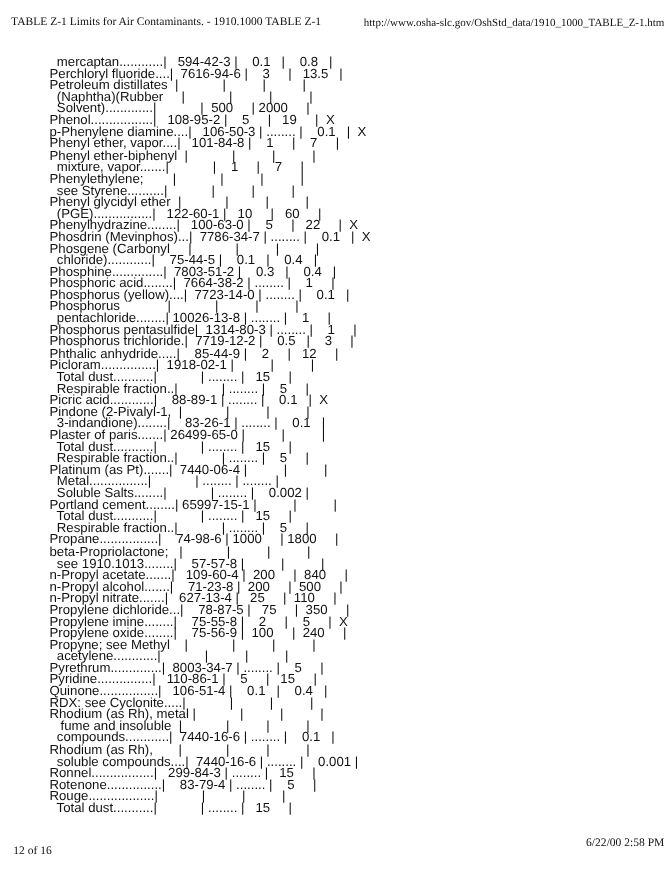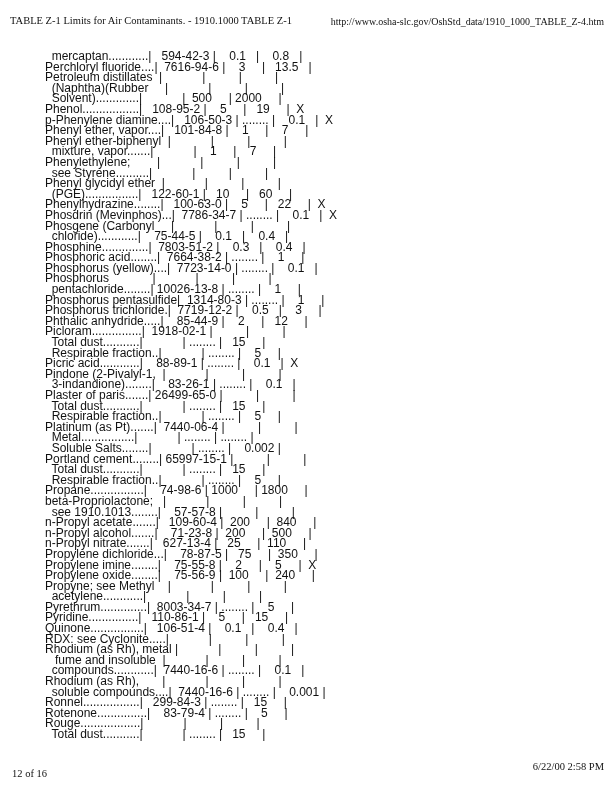--- a/index.html
+++ b/index.html
@@ -19,19 +19,19 @@
   }
   .trow { white-space:pre; height:10.6px; }
   .ftr-left  { position:absolute; left:12px; top:768px; font-size:10.5px; white-space:nowrap;text-align:right; }
   .ftr-right { position:absolute; right:7px; top:761px; font-size:10.5px; white-space:nowrap; }
 </style>
 </head>
 <body>
 
 <div class="hdr-left">TABLE Z-1 Limits for Air Contaminants. - 1910.1000 TABLE Z-1</div>
 
-<div class="hdr-right">http://www.osha-slc.gov/OshStd_data/1910_1000_TABLE_Z-4.htm</div>
+<div class="hdr-right">http://www.osha-slc.gov/OshStd_data/1910_1000_TABLE_Z-1.htm</div>
 
 <div id="table"><div class="trow">  mercaptan............|   594-42-3 |    0.1   |    0.8   |  </div><div class="trow">Perchloryl fluoride....|  7616-94-6 |    3     |   13.5   |  </div><div class="trow">Petroleum distillates  |            |          |          |  </div><div class="trow">  (Naphtha)(Rubber     |            |          |          |  </div><div class="trow">  Solvent).............|            |  500     | 2000     |  </div><div class="trow">Phenol.................|   108-95-2 |    5     |   19     |  X</div><div class="trow">p-Phenylene diamine....|   106-50-3 | ........ |    0.1   |  X</div><div class="trow">Phenyl ether, vapor....|   101-84-8 |    1     |    7     |  </div><div class="trow">Phenyl ether-biphenyl  |            |          |          |  </div><div class="trow">  mixture, vapor.......|            |    1     |    7     |  </div><div class="trow">Phenylethylene;        |            |          |          |  </div><div class="trow">  see Styrene..........|            |          |          |  </div><div class="trow">Phenyl glycidyl ether  |            |          |          |  </div><div class="trow">  (PGE)................|   122-60-1 |   10     |   60     |  </div><div class="trow">Phenylhydrazine........|   100-63-0 |    5     |   22     |  X</div><div class="trow">Phosdrin (Mevinphos)...|  7786-34-7 | ........ |    0.1   |  X</div><div class="trow">Phosgene (Carbonyl     |            |          |          |  </div><div class="trow">  chloride)............|    75-44-5 |    0.1   |    0.4   |  </div><div class="trow">Phosphine..............|  7803-51-2 |    0.3   |    0.4   |  </div><div class="trow">Phosphoric acid........|  7664-38-2 | ........ |    1     |  </div><div class="trow">Phosphorus (yellow)....|  7723-14-0 | ........ |    0.1   |  </div><div class="trow">Phosphorus             |            |          |          |  </div><div class="trow">  pentachloride........| 10026-13-8 | ........ |    1     |  </div><div class="trow">Phosphorus pentasulfide|  1314-80-3 | ........ |    1     |  </div><div class="trow">Phosphorus trichloride.|  7719-12-2 |    0.5   |    3     |  </div><div class="trow">Phthalic anhydride.....|    85-44-9 |    2     |   12     |  </div><div class="trow">Picloram...............|  1918-02-1 |          |          |  </div><div class="trow">  Total dust...........|            | ........ |   15     |  </div><div class="trow">  Respirable fraction..|            | ........ |    5     |  </div><div class="trow">Picric acid............|    88-89-1 | ........ |    0.1   |  X</div><div class="trow">Pindone (2-Pivalyl-1,  |            |          |          |  </div><div class="trow">  3-indandione)........|    83-26-1 | ........ |    0.1   |  </div><div class="trow">Plaster of paris.......| 26499-65-0 |          |          |  </div><div class="trow">  Total dust...........|            | ........ |   15     |  </div><div class="trow">  Respirable fraction..|            | ........ |    5     |  </div><div class="trow">Platinum (as Pt).......|  7440-06-4 |          |          |  </div><div class="trow">  Metal................|            | ........ | ........ |  </div><div class="trow">  Soluble Salts........|            | ........ |    0.002 |  </div><div class="trow">Portland cement........| 65997-15-1 |          |          |  </div><div class="trow">  Total dust...........|            | ........ |   15     |  </div><div class="trow">  Respirable fraction..|            | ........ |    5     |  </div><div class="trow">Propane................|    74-98-6 | 1000     | 1800     |  </div><div class="trow">beta-Propriolactone;   |            |          |          |  </div><div class="trow">  see 1910.1013........|    57-57-8 |          |          |  </div><div class="trow">n-Propyl acetate.......|   109-60-4 |  200     |  840     |  </div><div class="trow">n-Propyl alcohol.......|    71-23-8 |  200     |  500     |  </div><div class="trow">n-Propyl nitrate.......|   627-13-4 |   25     |  110     |  </div><div class="trow">Propylene dichloride...|    78-87-5 |   75     |  350     |  </div><div class="trow">Propylene imine........|    75-55-8 |    2     |    5     |  X</div><div class="trow">Propylene oxide........|    75-56-9 |  100     |  240     |  </div><div class="trow">Propyne; see Methyl    |            |          |          |  </div><div class="trow">  acetylene............|            |          |          |  </div><div class="trow">Pyrethrum..............|  8003-34-7 | ........ |    5     |  </div><div class="trow">Pyridine...............|   110-86-1 |    5     |   15     |  </div><div class="trow">Quinone................|   106-51-4 |    0.1   |    0.4   |  </div><div class="trow">RDX: see Cyclonite.....|            |          |          |  </div><div class="trow">Rhodium (as Rh), metal |            |          |          |  </div><div class="trow">   fume and insoluble  |            |          |          |  </div><div class="trow">  compounds............|  7440-16-6 | ........ |    0.1   |  </div><div class="trow">Rhodium (as Rh),       |            |          |          |  </div><div class="trow">  soluble compounds....|  7440-16-6 | ........ |    0.001 |  </div><div class="trow">Ronnel.................|   299-84-3 | ........ |   15     |  </div><div class="trow">Rotenone...............|    83-79-4 | ........ |    5     |  </div><div class="trow">Rouge..................|            |          |          |  </div><div class="trow">  Total dust...........|            | ........ |   15     |  </div></div>
 
 <div class="ftr-left">12 of 16</div>
 
 <div class="ftr-right">6/22/00 2:58 PM</div>
 
 </body></html>

